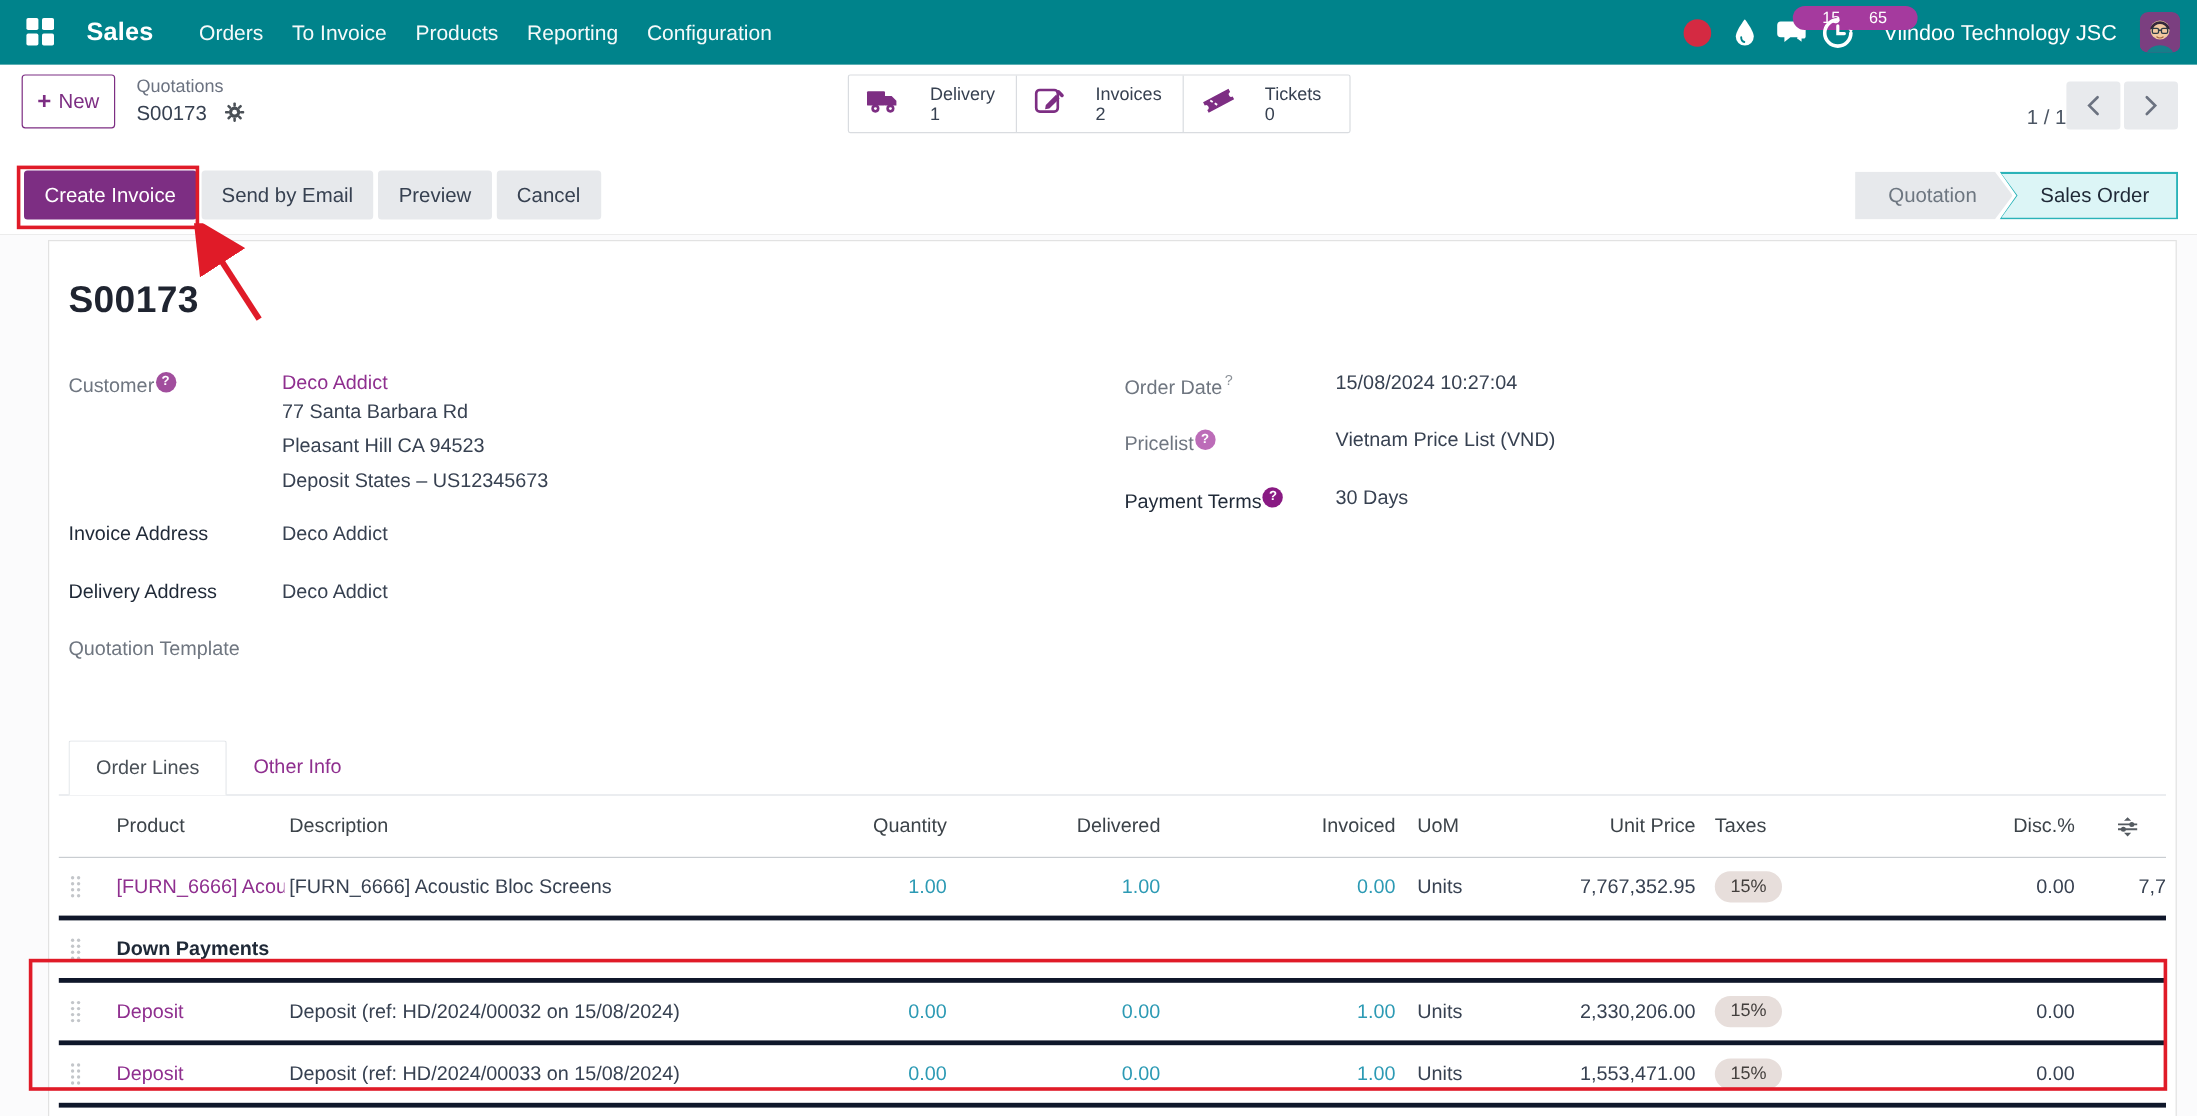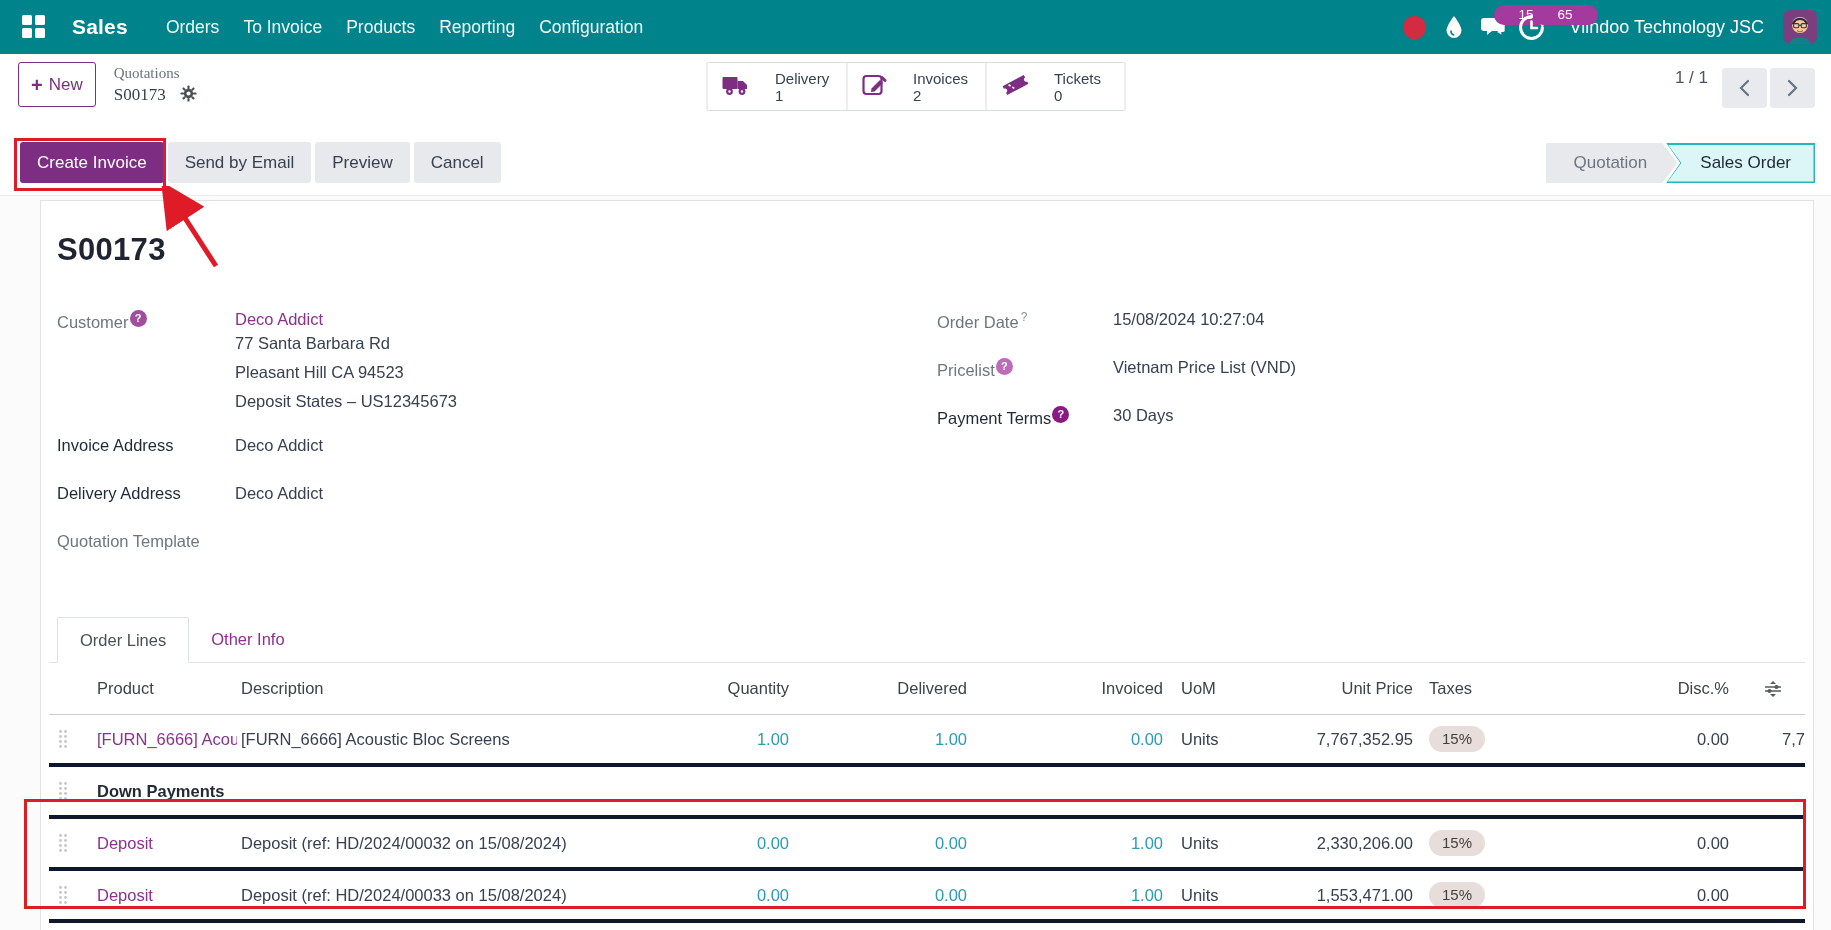--- a/index.html
+++ b/index.html
@@ -23,35 +23,35 @@
   .company-name { font-size: 18px; margin: 0 10px 0 14px; white-space: nowrap; cursor: pointer; }
   .avatar { width: 34px; height: 34px; border-radius: 7px; overflow: hidden; cursor: pointer; flex: 0 0 auto; }
 
   
   .control-row { position: absolute; left: 0; top: 54px; width: 100%; height: 66px; background: #fff; }
   .cr-left { position: absolute; left: 18px; top: 8px; display: flex; align-items: flex-start; }
   .btn-new { height: 45px; min-width: 70px; background: #fff; border: 1px solid var(--accent-purple);
     color: var(--accent-purple); font-size: 17px; border-radius: 3px; cursor: pointer; padding: 0 12px;
     display: flex; align-items: center; gap: 6px; font-family: inherit; }
   .btn-new .plus { font-size: 20px; font-weight: 700; line-height: 1; }
-  .breadcrumb { margin-left: 18px; padding-top: 1px; font-family: Liberation Serif, serif; }
+  .breadcrumb { margin-left: 18px; padding-top: 1px; }
   .bc-parent { font-size: 15px; color: #6b7280; cursor: pointer; display: block; line-height: 20px; }
   .bc-current { font-size: 17px; color: #374151; line-height: 24px; display: inline-block; }
   .bc-gear { display: inline-block; margin-left: 10px; vertical-align: -2px; cursor: pointer; }
 
   .smart-buttons { position: absolute; left: 50%; top: 8px; transform: translateX(-50%);
     display: flex; border: 1px solid #d9dce0; border-radius: 2px; background: #fff; }
   .smart-btn { width: 139px; height: 47px; display: flex; align-items: center; gap: 24px; padding: 0 10px 0 14px;
     cursor: pointer; border-left: 1px solid #d9dce0; }
   .smart-btn:first-child { border-left: none; }
   .smart-btn .sb-text { display: flex; flex-direction: column; line-height: 17px; }
   .sb-label { font-size: 15px; color: #374151; }
   .sb-count { font-size: 15px; color: #374151; }
 
-  .pager { position: absolute; right: 16px; top: 14px; display: flex; align-items: flex-start; gap: 14px; }
+  .pager { position: absolute; right: 16px; top: 14px; display: flex; align-items: flex-end; }
   .pager-text { font-size: 17px; color: #4b5563; }
   .pager-btns { display: flex; gap: 3px; }
   .pager-btn { width: 45px; height: 40px; background: #e8eaed; border: none; border-radius: 3px;
     display: flex; align-items: center; justify-content: center; cursor: pointer; }
 
   
   .action-row { position: absolute; left: 0; top: 120px; width: 100%; height: 76px; background: #fff;
     border-bottom: 1px solid #ececec; }
   .action-buttons { position: absolute; left: 20px; top: 22px; display: flex; gap: 4px; }
   .btn { height: 41px; border: none; border-radius: 3px; font-size: 17px; padding: 0 17px; cursor: pointer; font-family: inherit; }

